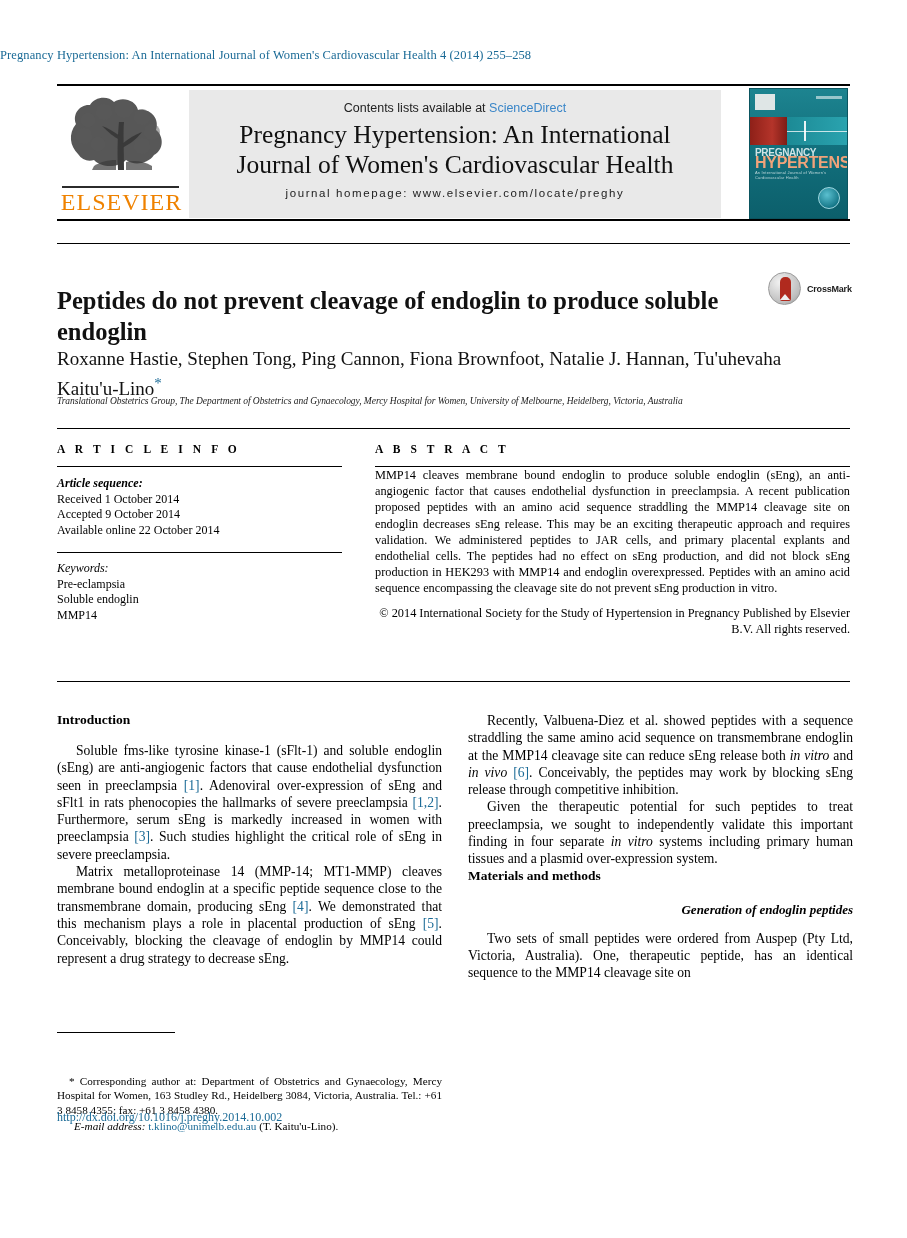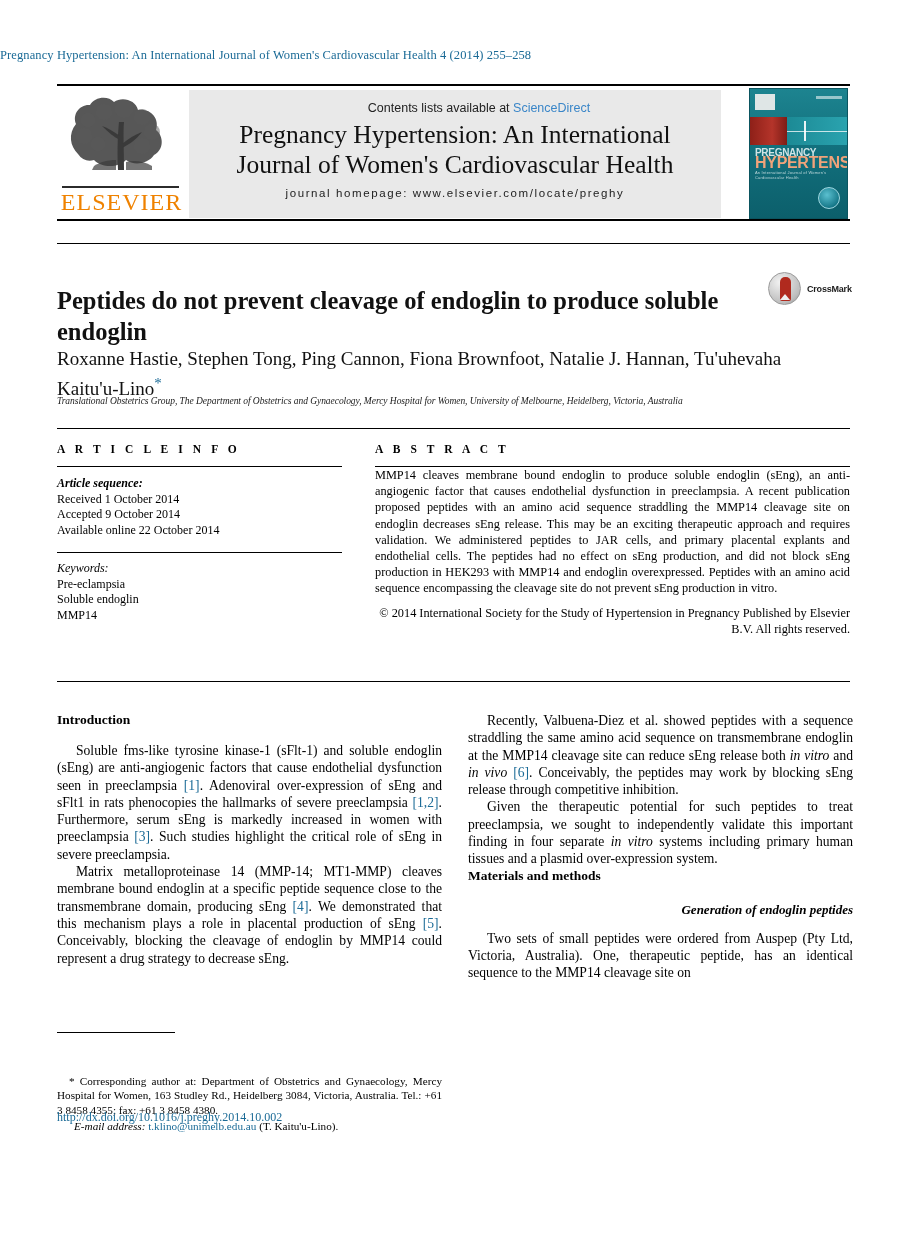--- a/index.html
+++ b/index.html
@@ -93,21 +93,20 @@
     background: #e9e9e9;
   }
   .contents-line {
     position: absolute;
     left: 0; top: 11px;
     width: 532px;
     text-align: center;
     font-family: "Liberation Sans", sans-serif;
     font-size: 12.5px;
     color: #222;
-    padding-left: 24px;
   }
   .contents-line .sd {
     color: #3a86c8;
   }
   .journal-title {
     position: absolute;
     left: 10px; top: 30px;
     width: 512px;
     text-align: center;
     font-family: "Liberation Serif", serif;

